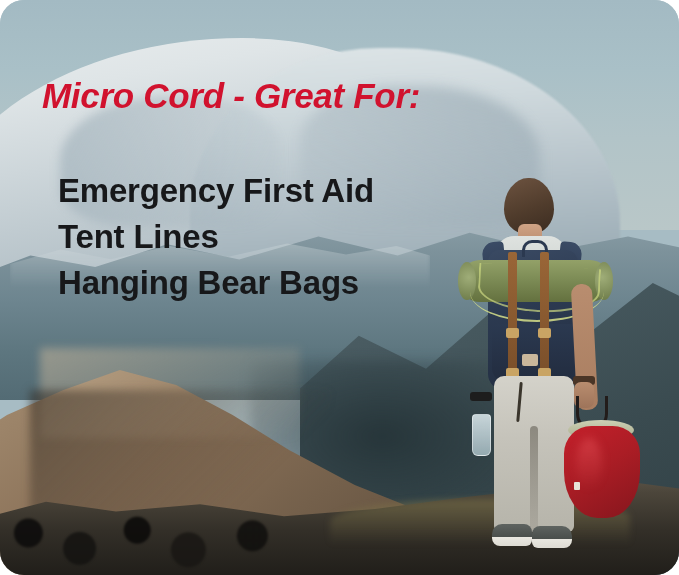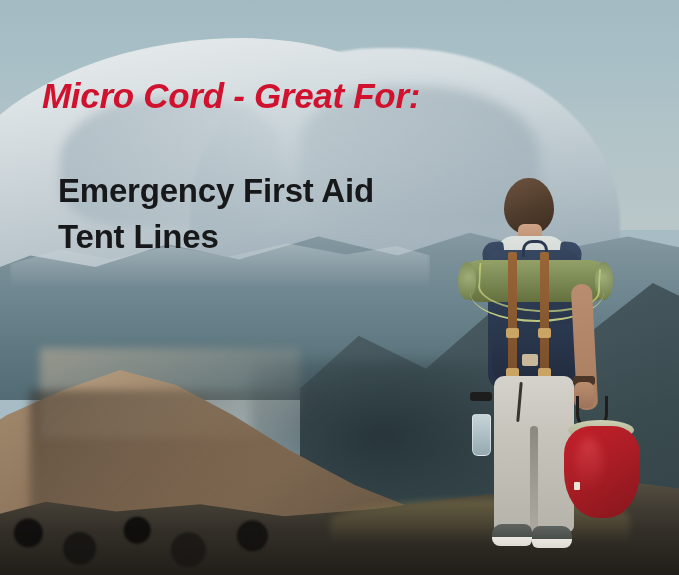--- a/index.html
+++ b/index.html
@@ -8,20 +8,21 @@
     padding: 0;
     background: #ffffff;
   }
   .banner {
     position: relative;
     width: 679px;
     height: 575px;
     overflow: hidden;
     font-family: "Liberation Sans", sans-serif;
     background: #a7bcc4;
+    border-radius: 24px;
   }
 
   
   .photo { position: absolute; inset: 0; overflow: hidden; }
 
   .sky {
     position: absolute;
     left: 0; top: 0; width: 679px; height: 230px;
     background: linear-gradient(180deg,
         #a3bac3 0%,
@@ -514,15 +515,16 @@
 
     <div class="shoe-l"></div>
     <div class="shoe-r"></div>
   </div>
 
   <div class="headline">Micro Cord - Great For:</div>
 
   <ul class="uses-list">
     <li>Emergency First Aid</li>
     <li>Tent Lines</li>
+    <li>Hanging Bear Bags</li>
   </ul>
 
 </div>
 
 </body></html>

